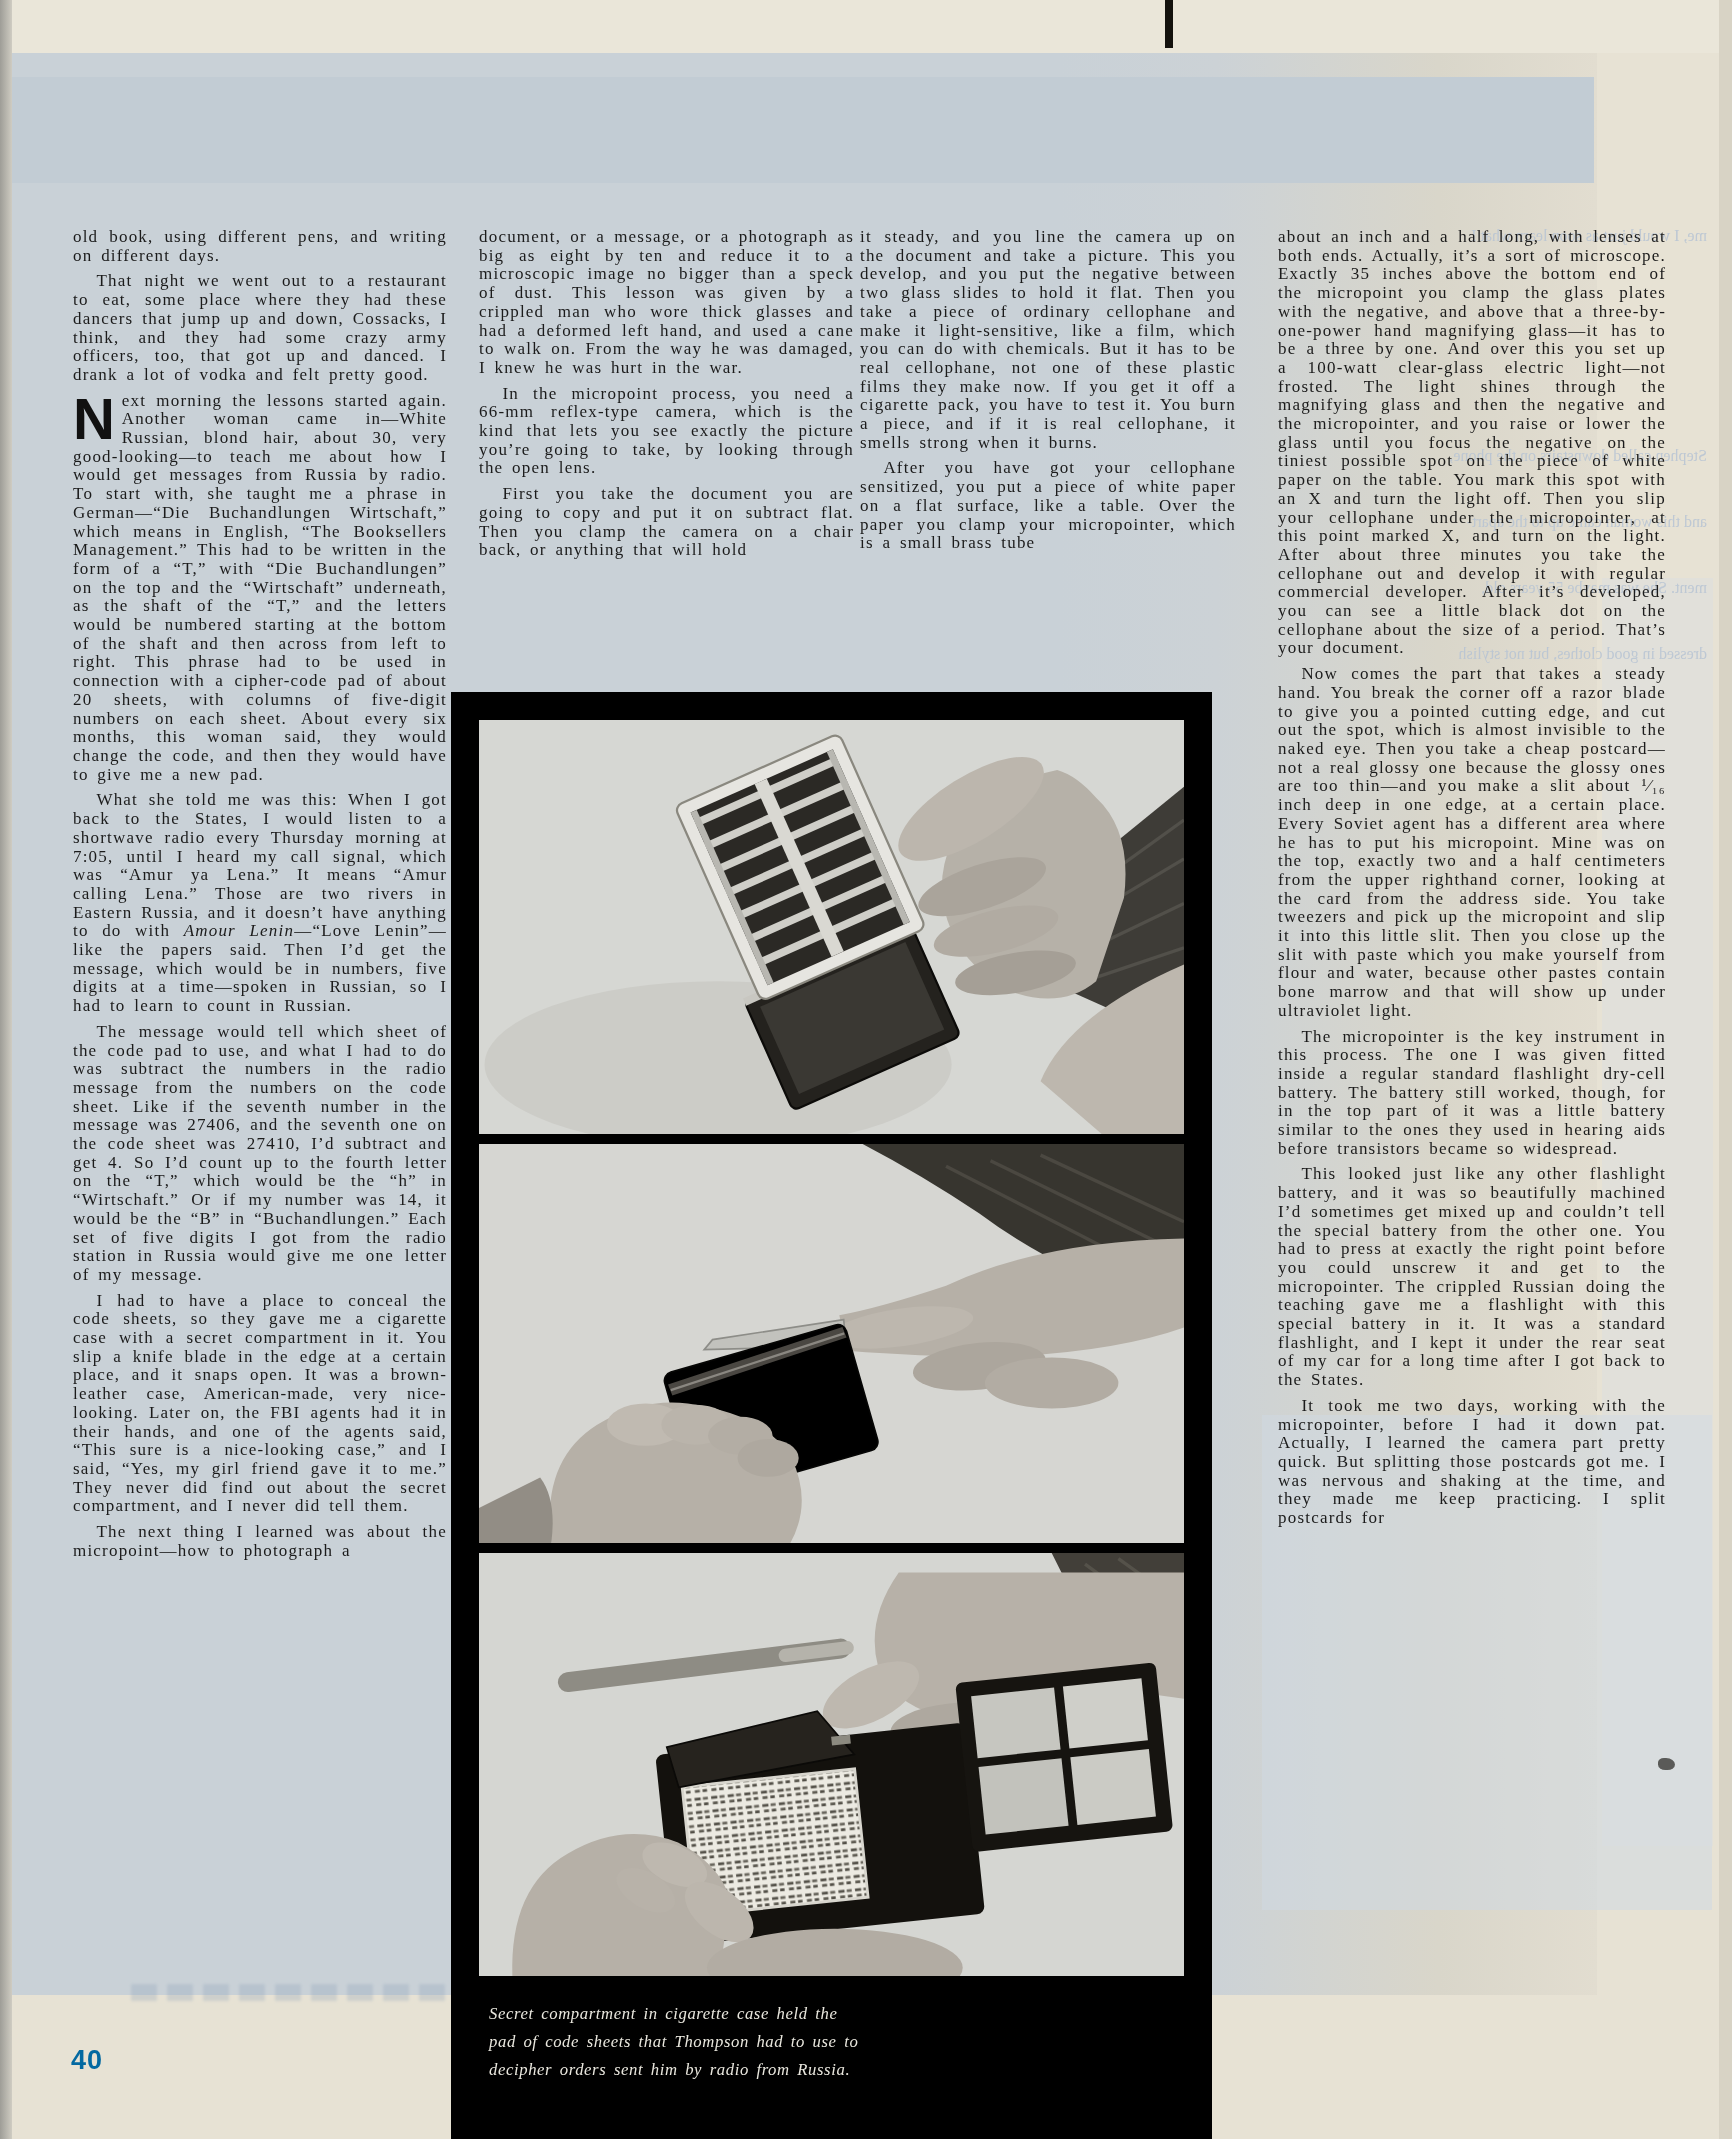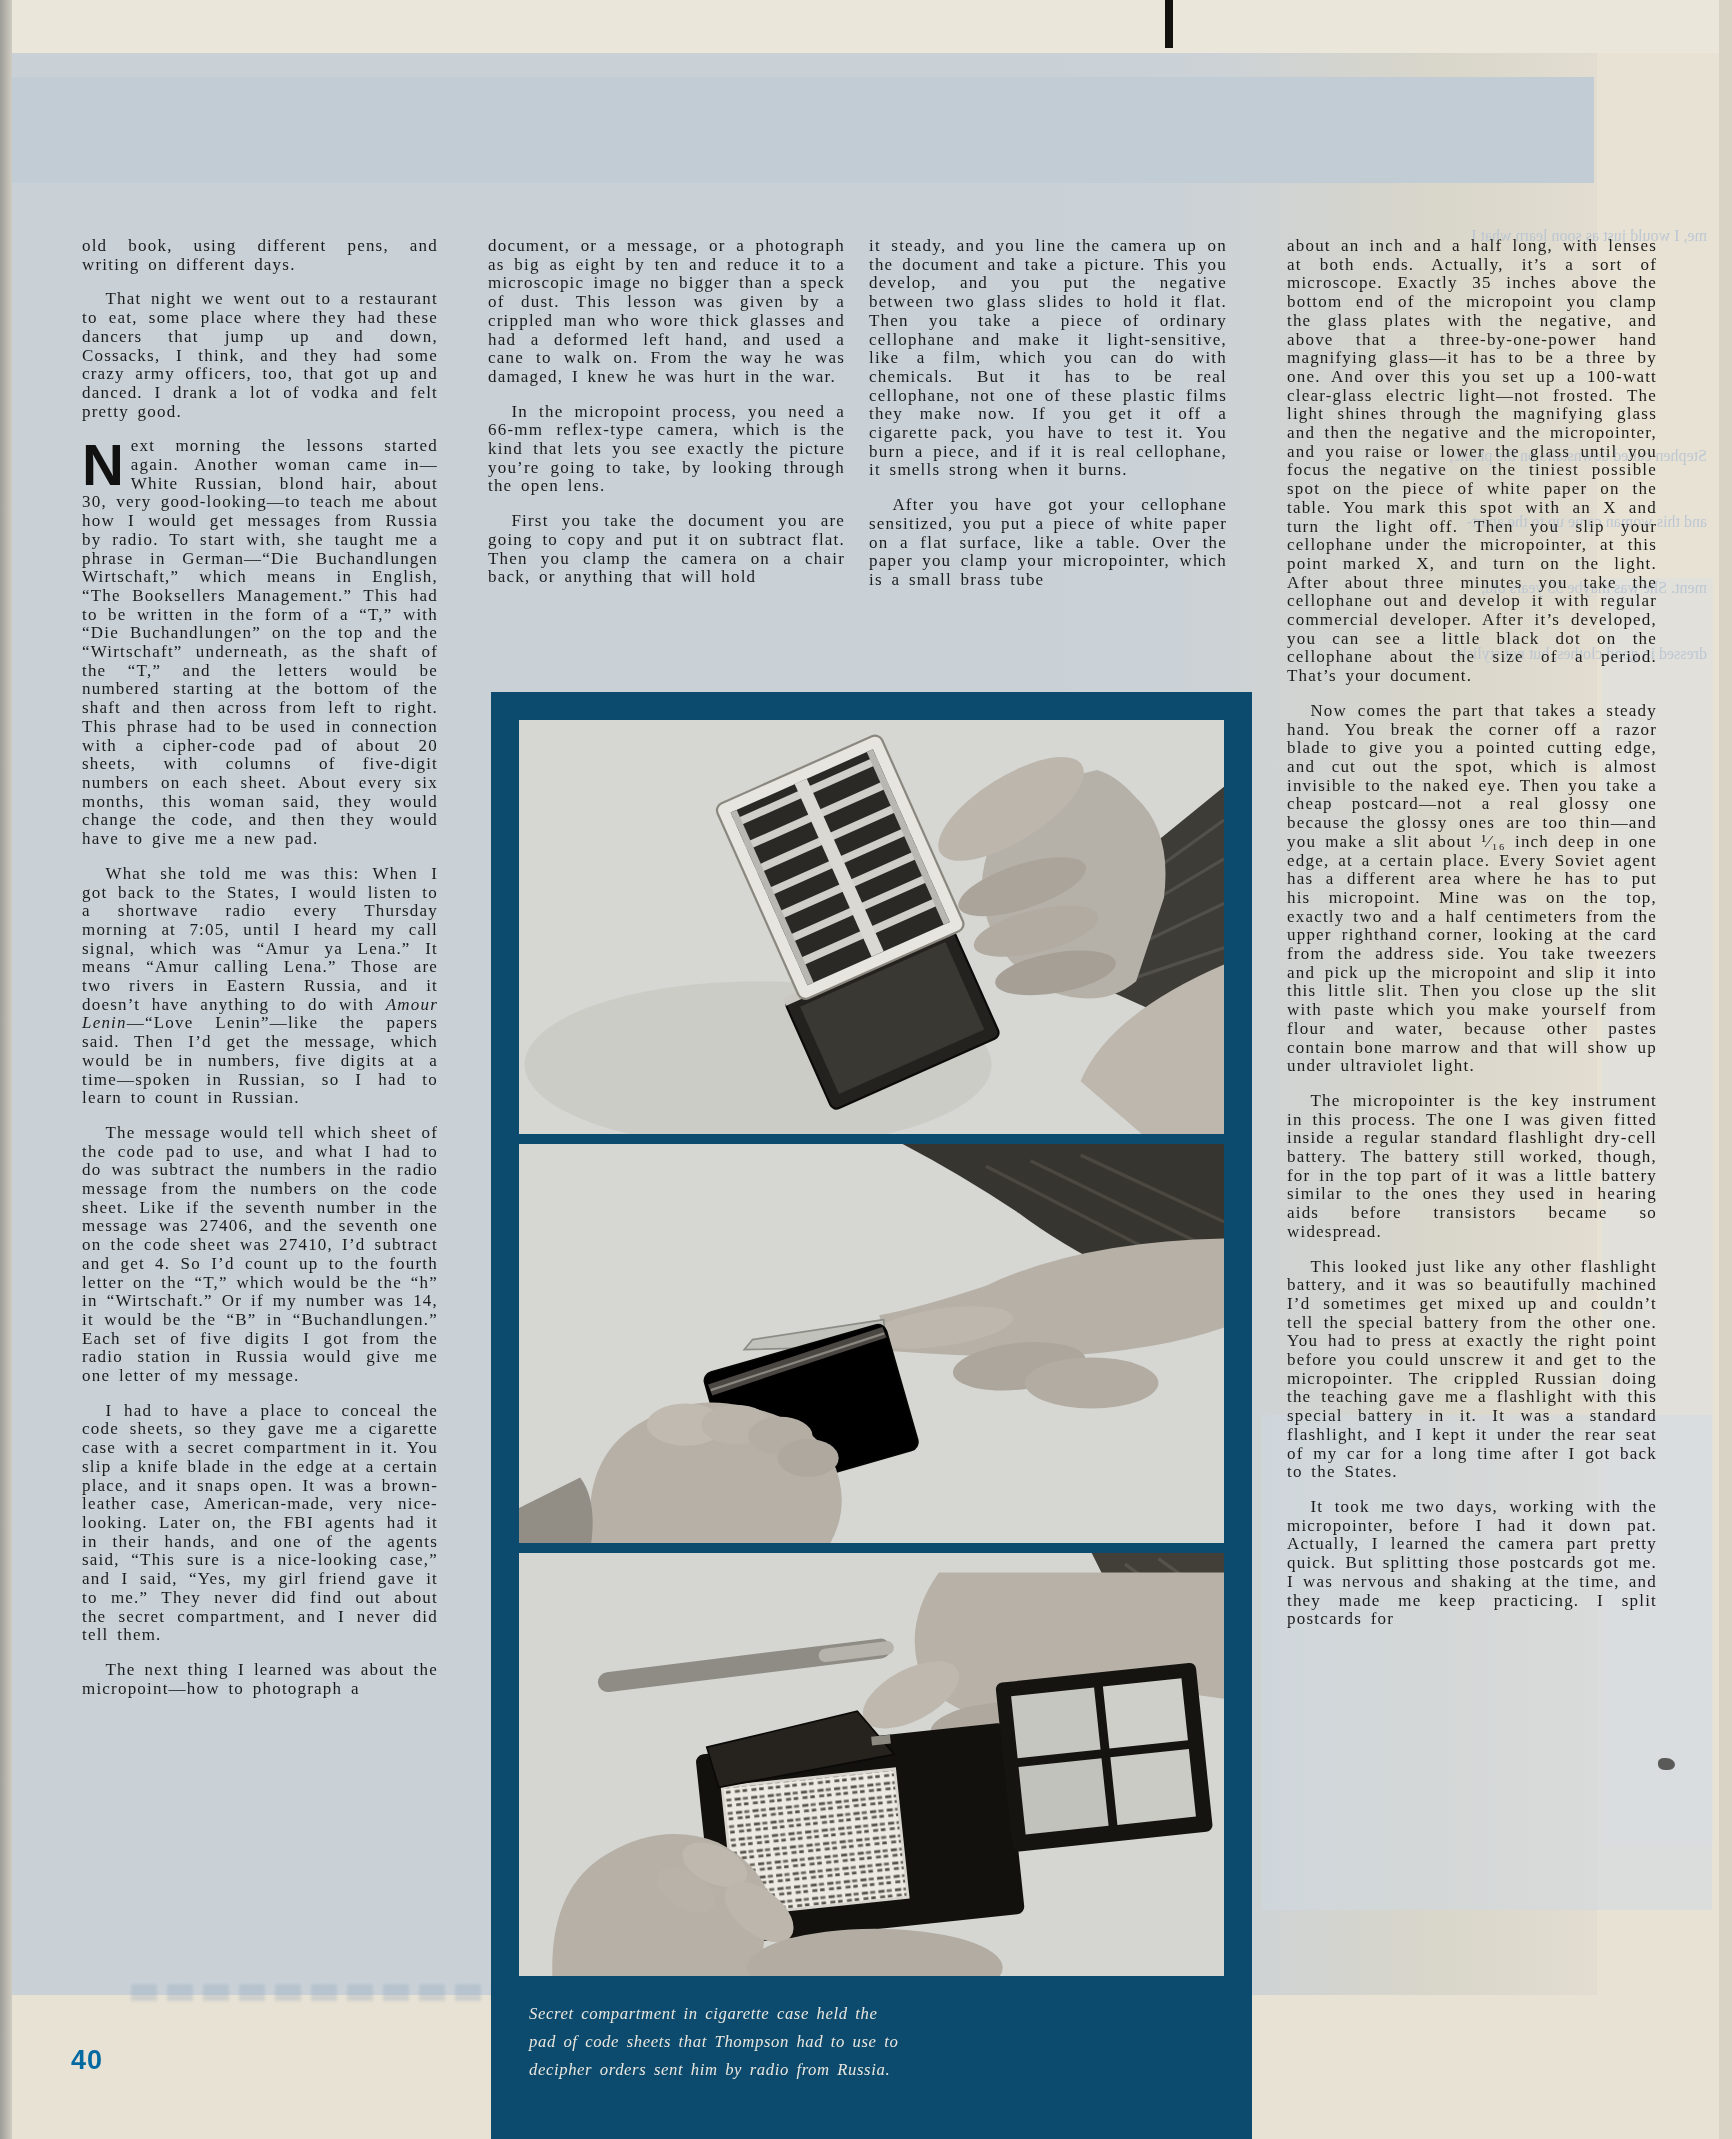--- a/index.html
+++ b/index.html
@@ -30,26 +30,26 @@
     transform:scaleX(-1);transform-origin:center;font-family:"Liberation Serif",serif;}
   .ghost-one{left:1307px;top:227px;width:400px;text-align:left;}
   .ghost-block{left:1307px;top:423px;width:400px;line-height:66px;text-align:left;}
   
   .col{position:absolute;top:221px;text-align:justify;font-size:17px;line-height:18.7px;
     letter-spacing:1.2px;word-spacing:3.3px;overflow:hidden;hyphens:auto;}
   #col-1{left:66px;width:388px;height:1763px;}
   #col-2{left:472px;width:389px;height:468px;}
   #col-3{left:853px;width:390px;height:468px;}
   #col-4{left:1271px;width:402px;height:1763px;}
-  .par{margin:16px;}
+  .par{margin:7px;}
   .par.indent{text-indent:23.4px;}
   .dropcap{float:left;font-family:"Liberation Sans",sans-serif;font-weight:bold;
     font-size:58px;line-height:47px;padding:3.3px 5.6px 0 0;color:#111;}
   
-  .photo-block{position:absolute;left:491px;top:692px;width:761px;height:1448px;background:#0c4a6e;}
+  .photo-block{position:absolute;left:451px;top:692px;width:761px;height:1448px;background:#000000;}
   .photo{position:absolute;left:28px;width:705px;overflow:hidden;background:#d6d7d3;}
   #photo-1{top:28px;height:414px;}
   #photo-2{top:452px;height:399px;}
   #photo-3{top:861px;height:423px;}
   .photo svg{display:block;width:100%;height:100%;}
   .caption{position:absolute;left:38px;top:1308px;width:489px;color:#e9e7de;
     font-style:italic;font-size:16.7px;line-height:28px;letter-spacing:0.6px;word-spacing:2.8px;}
   
   .page-number{position:absolute;left:71px;top:2045px;font-family:"Liberation Sans",sans-serif;
     font-weight:bold;font-size:27px;letter-spacing:1.1px;color:#0369a1;}

